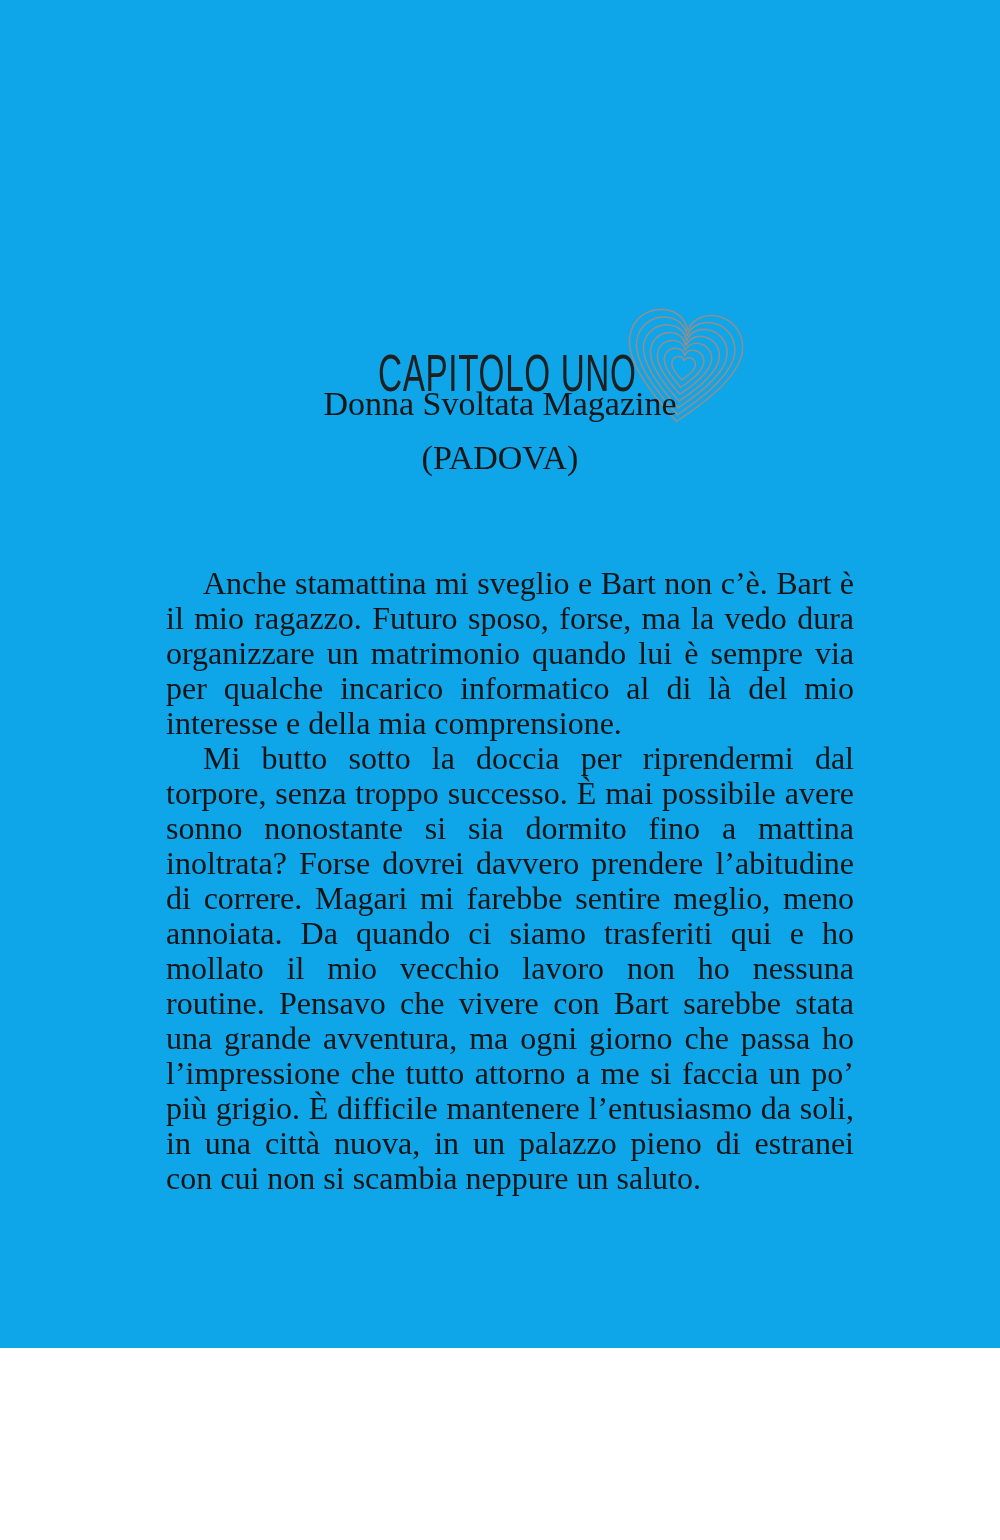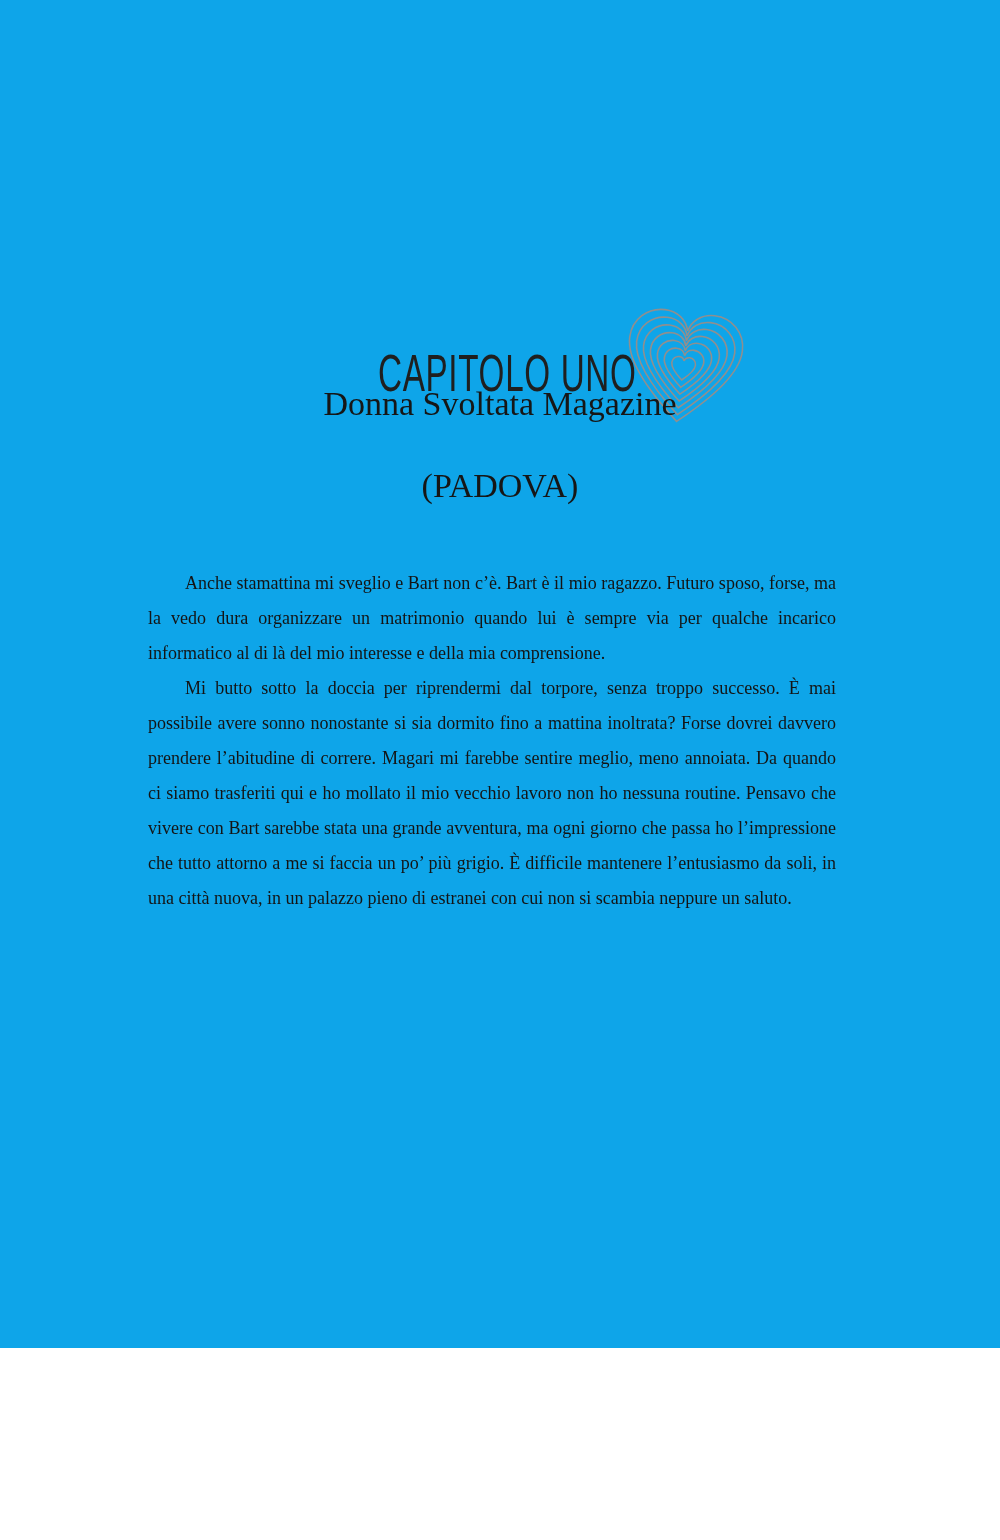--- a/index.html
+++ b/index.html
@@ -55,29 +55,29 @@
   .magazine-heading {
     position: absolute;
     top: 383px;
     left: 0;
     width: 100%;
     text-align: center;
     font-size: 34px;
     line-height: 42px;
     color: #161616;
   }
-  .magazine-line + .magazine-line { margin-top: 40px; }
+  .magazine-line + .magazine-line { margin-top: 12px; }
 
   
   .body-text {
     position: absolute;
     top: 566px;
-    left: 148px;
+    left: 166px;
     width: 688px;
-    font-size: 18px;
+    font-size: 32px;
     line-height: 35px;
     text-align: justify;
     color: #141414;
   }
   .body-text p { text-indent: 37px; }
 
   
   .page-footer {
     position: absolute;
     top: 1422px;

